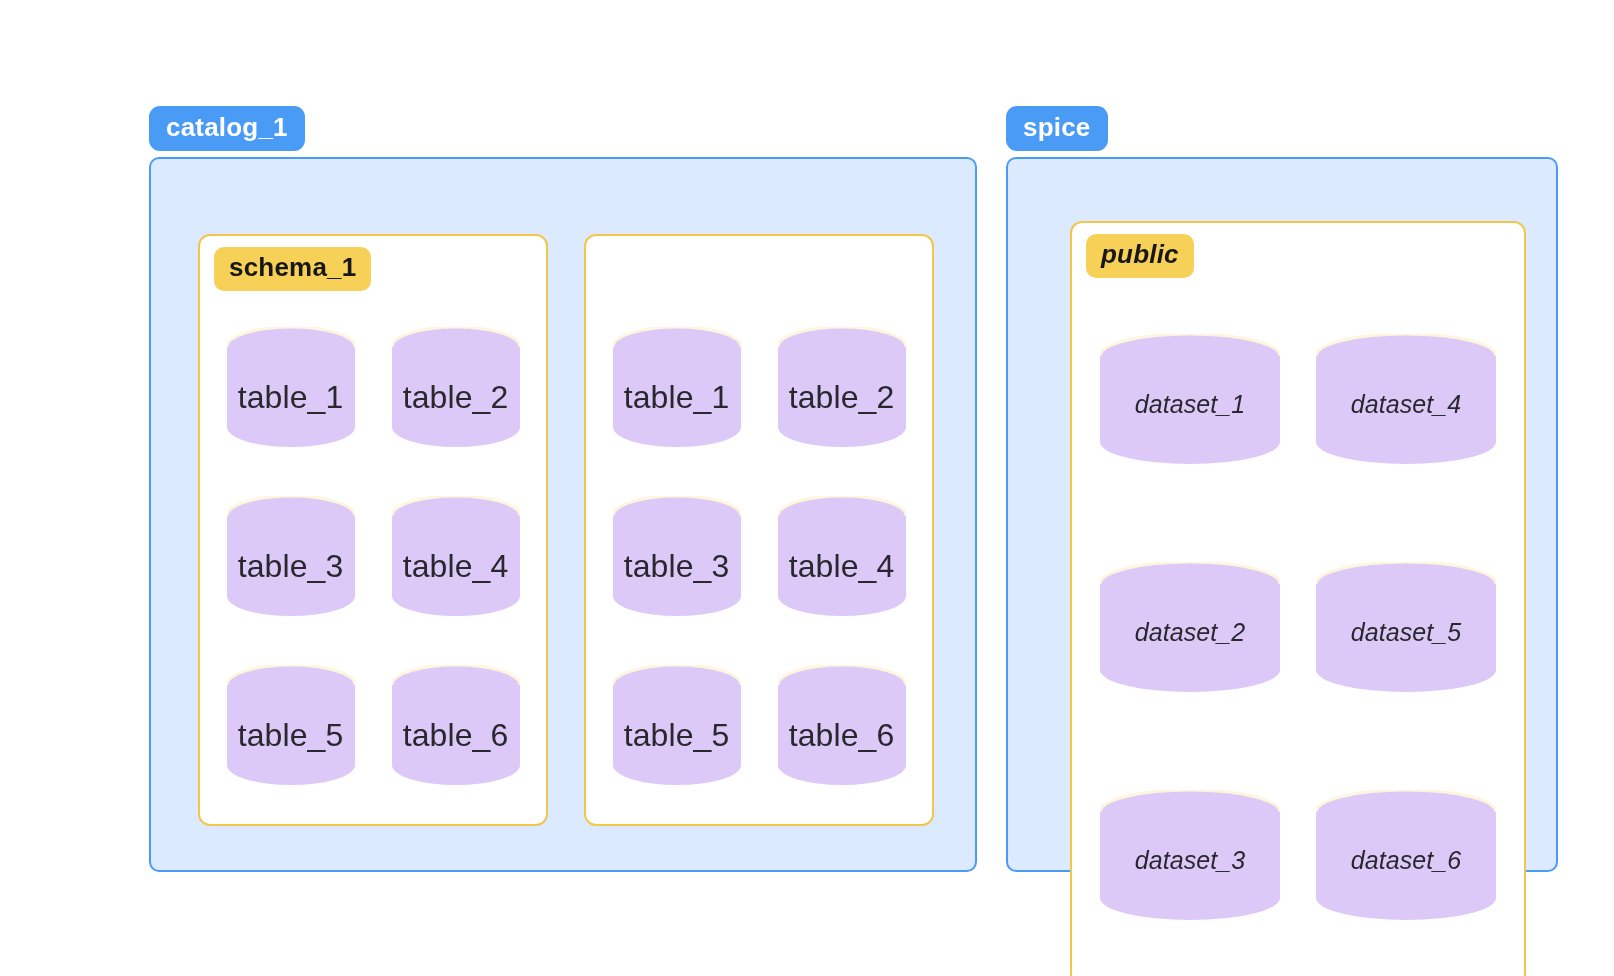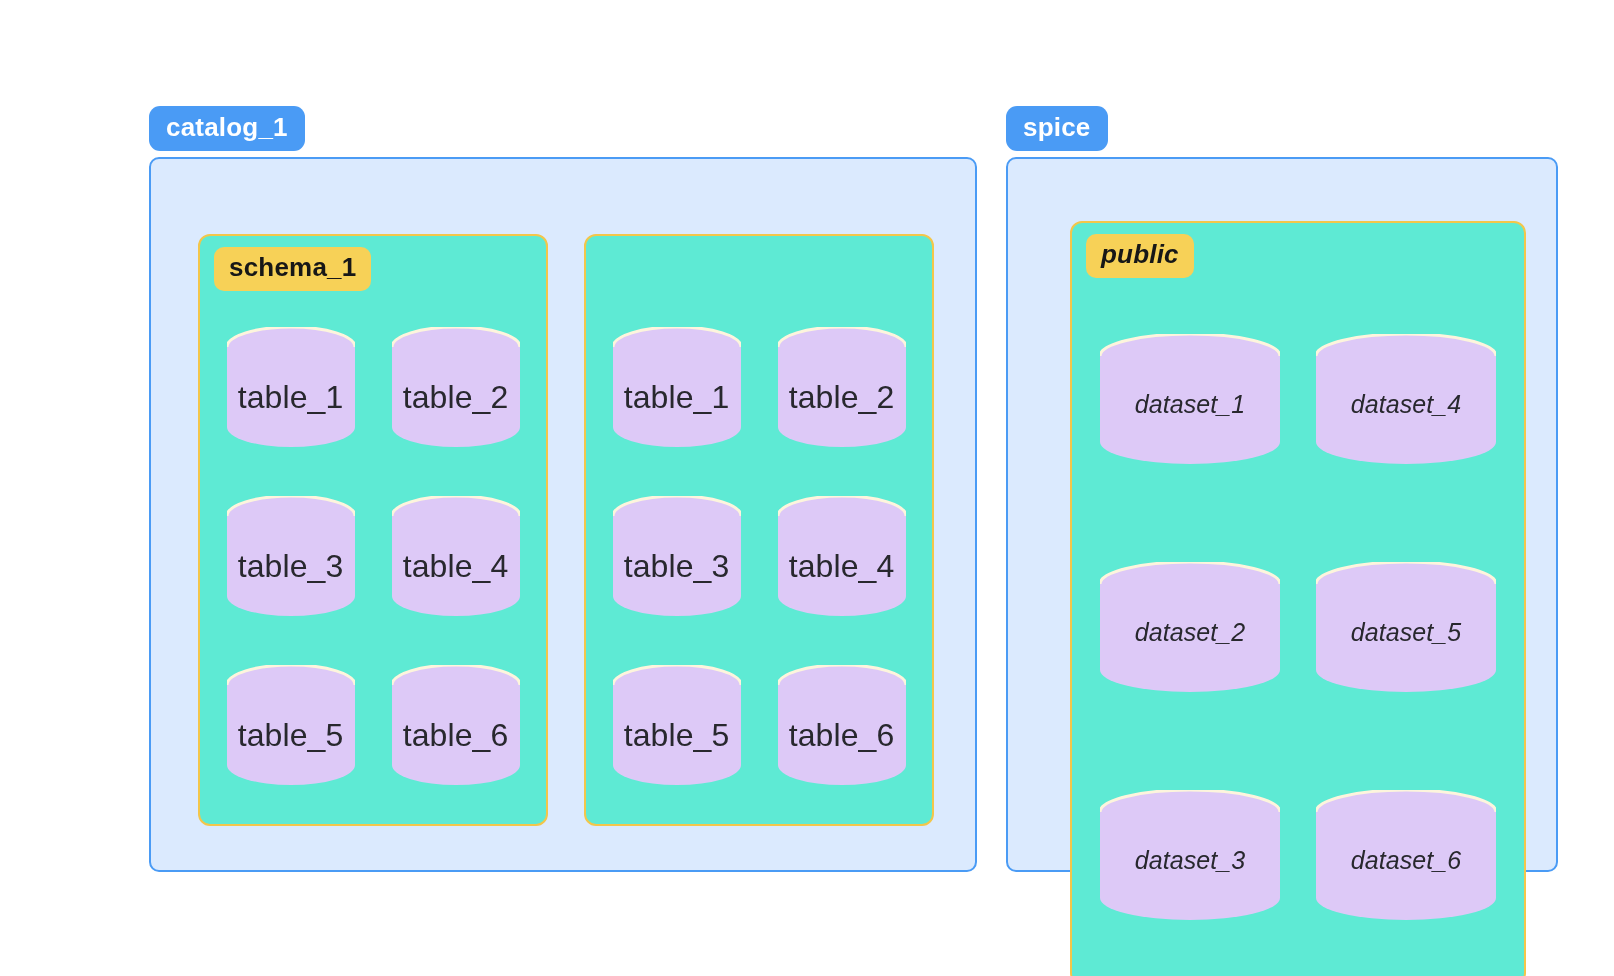--- a/index.html
+++ b/index.html
@@ -49,21 +49,21 @@
     border-radius: 10px;
     box-sizing: border-box;
     display: flex;
     flex-direction: row;
     align-items: stretch;
   }
 
   
   .schema-panel {
     position: relative;
-    background: #5eead4;
+    background: #ffffff;
     border: 2px solid #f3c64a;
     border-radius: 12px;
     box-sizing: border-box;
     display: flex;
     flex-direction: column;
   }
   .schema-badge {
     position: absolute;
     background: #f7d157;
     color: #171717;

